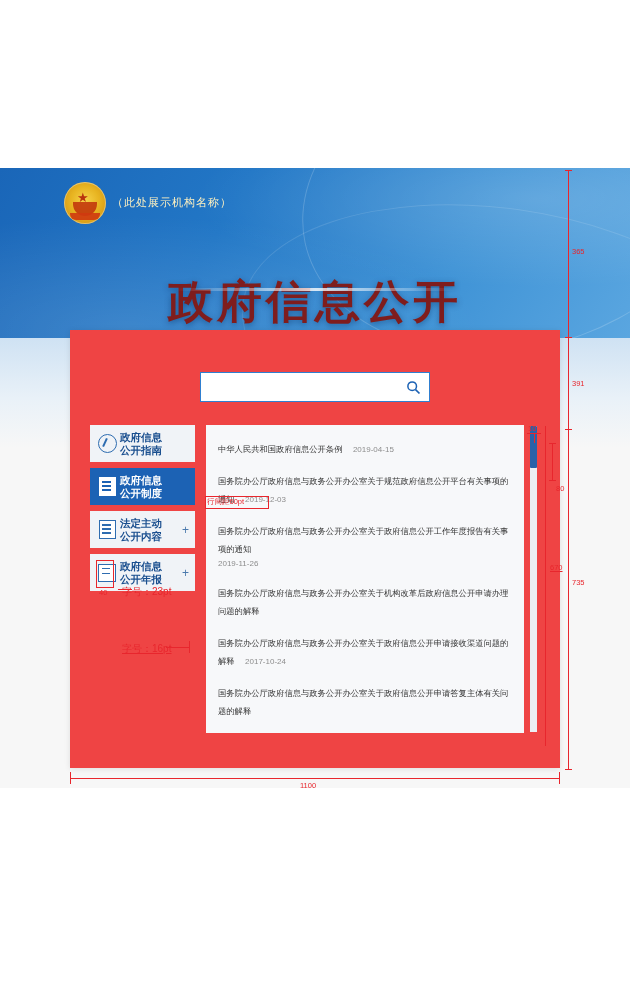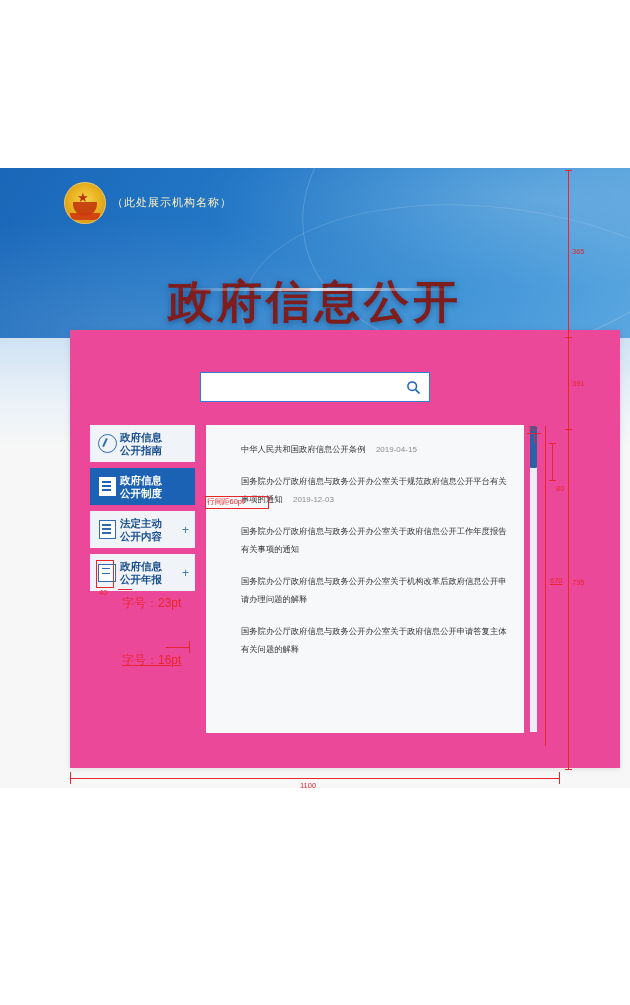--- a/index.html
+++ b/index.html
@@ -36,21 +36,21 @@
     text-shadow:0 2px 6px rgba(0,40,90,.45);margin-top:44px;}
   .title-underline{position:absolute;left:176px;top:288px;width:280px;height:3px;
     background:linear-gradient(90deg,rgba(255,255,255,0),#ffffff,rgba(255,255,255,0));opacity:.8;}
 
   
   .banner-fade{position:absolute;left:0;top:338px;width:630px;height:110px;
     background:linear-gradient(180deg,#cfe2f3 0%,#e9f1f8 55%,#f7f7f7 100%);}
   .page-bg{position:absolute;left:0;top:448px;width:630px;height:340px;background:#f7f7f7;}
 
   
-  .card{position:absolute;left:70px;top:330px;width:550px;height:438px;background:#ec4899;
+  .card{position:absolute;left:70px;top:330px;width:490px;height:438px;background:#ef4444;
     box-shadow:0 1px 6px rgba(0,0,0,.10);}
 
   
   .search-wrap{position:absolute;left:130px;top:42px;width:228px;height:28px;
     border:1px solid #2f7fd0;background:#fff;display:flex;align-items:center;}
   .search-input{flex:1;border:0;outline:0;height:26px;font-size:11px;padding:0 8px;color:#333;background:transparent;}
   .search-btn{width:32px;height:26px;display:flex;align-items:center;justify-content:center;
     cursor:pointer;}
   .search-btn svg{display:block;}
 
@@ -71,34 +71,34 @@
   .ico-doc span{position:absolute;left:2px;width:9px;height:1.6px;background:#1c62b4;}
   .ico-doc2{width:15px;height:17px;background:#ffffff;border:1.4px solid #2e6cb0;position:relative;}
   .ico-doc2 span{position:absolute;left:2px;width:9px;height:1.6px;background:#2e6cb0;}
   .ico-book{width:16px;height:16px;border:1.4px solid #2e6cb0;position:relative;background:#fff;}
   .ico-book:before{content:"";position:absolute;left:3px;top:3px;width:8px;height:1.6px;background:#2e6cb0;}
   .ico-book:after{content:"";position:absolute;left:3px;top:8px;width:8px;height:1.6px;background:#2e6cb0;}
 
   
   .list{position:absolute;left:136px;top:95px;width:318px;height:308px;background:#f7f8fa;
     padding:6px 10px 0 10px;box-sizing:border-box;overflow:hidden;}
-  .row{padding:7px 2px 7px 2px;margin-left:23px;}
+  .row{padding:7px 2px 7px 2px;}
   .row .t{font-size:8.3px;line-height:13px;color:#353535;display:inline;}
   .row .d{font-size:8px;color:#8d8d8d;margin-left:6px;}
   .row .d2{display:block;font-size:8px;color:#8d8d8d;margin-top:3px;}
 
   
   .sbar-track{position:absolute;left:460px;top:96px;width:7px;height:306px;background:#eceff3;}
   .sbar-thumb{position:absolute;left:460px;top:96px;width:7px;height:42px;background:#2a62a8;border-radius:1px;}
   .vline{position:absolute;width:1px;background:#e8262d;}
   .hline{position:absolute;height:1px;background:#e8262d;}
   .tick{position:absolute;width:7px;height:1px;background:#e8262d;}
   .lbl-red{position:absolute;color:#e8262d;font-size:7.5px;background:transparent;}
   .box-red{position:absolute;border:1px solid #e8262d;}
-  .fs-tag{position:absolute;color:#e8262d;font-size:12px;margin-top:10px;}
+  .fs-tag{position:absolute;color:#e8262d;font-size:10px;}
 </style>
 </head>
 <body>
 
 <div class="page">
 
   <div class="banner">
     <div class="swoosh sw1"></div>
     <div class="swoosh sw2"></div>
   </div>
@@ -176,23 +176,28 @@
       <div class="row">
         <span class="t">中华人民共和国政府信息公开条例</span>
         <span class="d">2019-04-15</span>
       </div>
       <div class="row">
         <span class="t">国务院办公厅政府信息与政务公开办公室关于规范政府信息公开平台有关事项的通知</span>
         <span class="d">2019-12-03</span>
       </div>
       <div class="row">
         <span class="t">国务院办公厅政府信息与政务公开办公室关于政府信息公开工作年度报告有关事项的通知</span>
+        <span class="d2">2019-11-26</span>
       </div>
       <div class="row">
         <span class="t">国务院办公厅政府信息与政务公开办公室关于机构改革后政府信息公开申请办理问题的解释</span>
+      </div>
+      <div class="row">
+        <span class="t">国务院办公厅政府信息与政务公开办公室关于政府信息公开申请接收渠道问题的解释</span>
+        <span class="d">2017-10-24</span>
       </div>
       <div class="row">
         <span class="t">国务院办公厅政府信息与政务公开办公室关于政府信息公开申请答复主体有关问题的解释</span>
         
       </div>
 
     </div>
 
     <div class="sbar-track"></div>
     <div class="sbar-thumb"></div>
@@ -211,21 +216,21 @@
   <div class="lbl-red" style="left:528px;top:424px;">10</div>
   <div class="hline" style="left:527px;top:433px;width:14px;"></div>
   <div class="vline" style="left:534px;top:433px;height:10px;"></div>
 
   <div class="vline" style="left:552px;top:443px;height:38px;"></div>
   <div class="tick" style="left:549px;top:443px;"></div>
   <div class="tick" style="left:549px;top:480px;"></div>
   <div class="lbl-red" style="left:556px;top:484px;">80</div>
 
   <div class="vline" style="left:545px;top:426px;height:320px;"></div>
-  <div class="lbl-red" style="left:550px;top:576px;text-decoration:underline;">670</div>
+  <div class="lbl-red" style="left:550px;top:563px;text-decoration:underline;">670</div>
 
   <div class="vline" style="left:568px;top:430px;height:340px;"></div>
   <div class="tick" style="left:565px;top:769px;"></div>
   <div class="lbl-red" style="left:572px;top:578px;">735</div>
 
   <div class="hline" style="left:70px;top:778px;width:490px;"></div>
   <div class="vline" style="left:70px;top:772px;height:12px;"></div>
   <div class="vline" style="left:559px;top:772px;height:12px;"></div>
   <div class="lbl-red" style="left:300px;top:781px;">1100</div>
 

